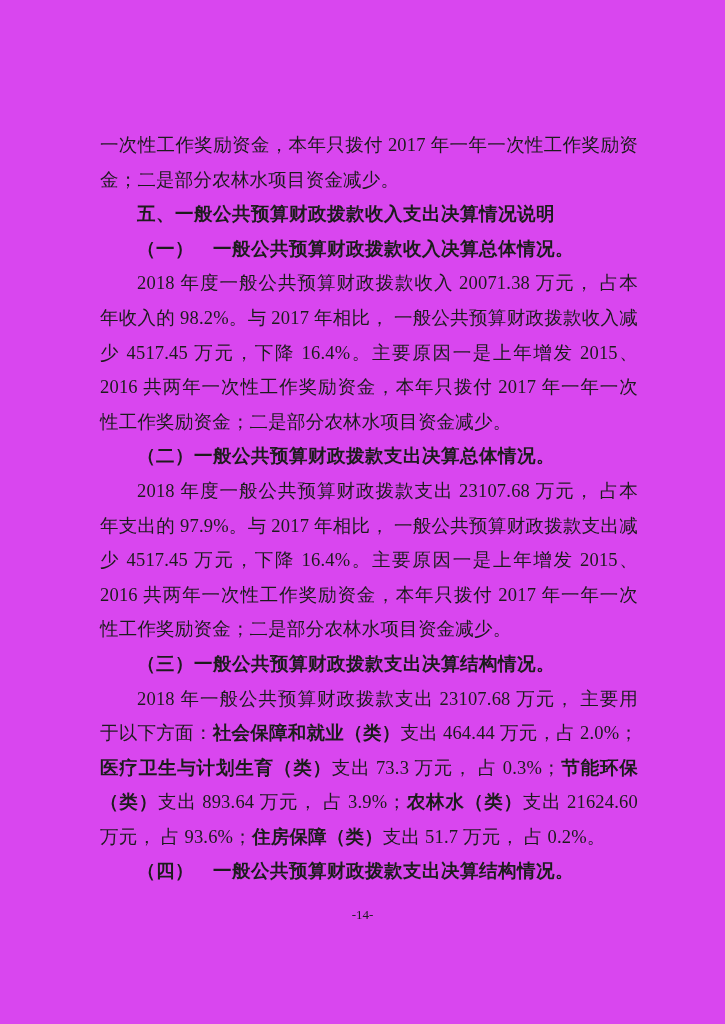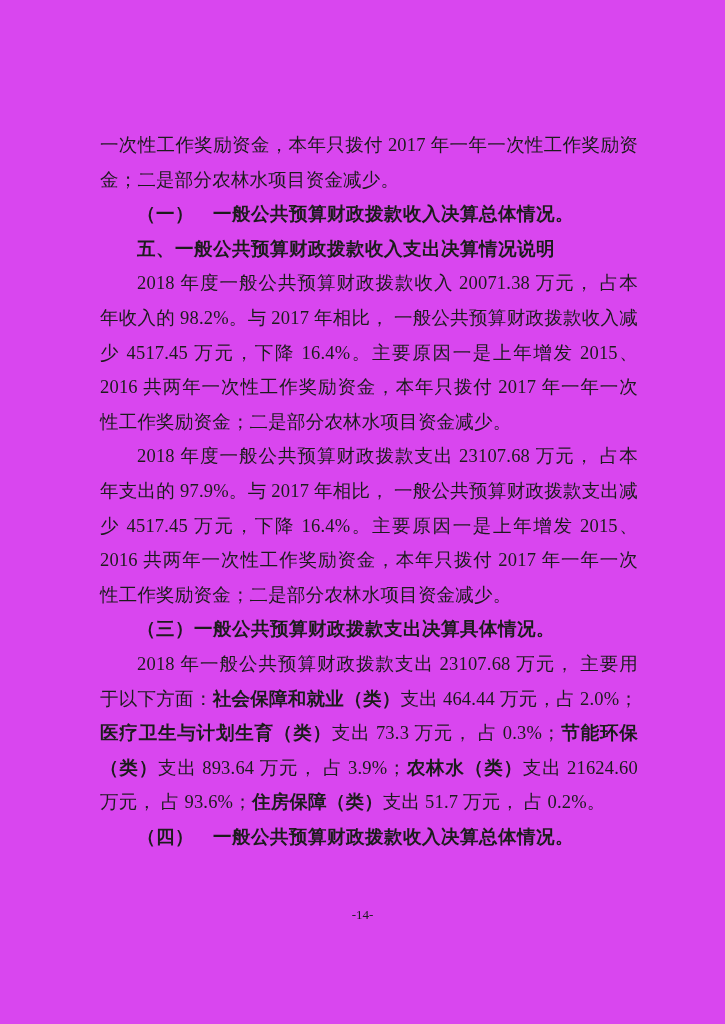--- a/index.html
+++ b/index.html
@@ -49,22 +49,23 @@
     line-height: 28px;
     color: #1c1c1c;
   }
 </style>
 </head>
 <body>
 
 <div class="page">
   <div class="doc">
       <div class="block body"><span class="seg">一次性工作奖励资金，本年只拨付 2017 年一年一次性工作奖励资金；二是部分农林水项目资金减少。</span></div>
+      <div class="block heading1 indent"><span class="seg bold">五、一般公共预算财政拨款收入支出决算情况说明</span></div>
       <div class="block heading2 indent"><span class="seg bold">（一）　一般公共预算财政拨款收入决算总体情况。</span></div>
-      <div class="block heading1 indent"><span class="seg bold">五、一般公共预算财政拨款收入支出决算情况说明</span></div>
       <div class="block body indent"><span class="seg">2018 年度一般公共预算财政拨款收入 20071.38 万元， 占本年收入的 98.2%。与 2017 年相比， 一般公共预算财政拨款收入减少 4517.45 万元，下降 16.4%。主要原因一是上年增发 2015、2016 共两年一次性工作奖励资金，本年只拨付 2017 年一年一次性工作奖励资金；二是部分农林水项目资金减少。</span></div>
+      <div class="block heading2 indent"><span class="seg bold">（二）一般公共预算财政拨款支出决算总体情况。</span></div>
       <div class="block body indent"><span class="seg">2018 年度一般公共预算财政拨款支出 23107.68 万元， 占本年支出的 97.9%。与 2017 年相比， 一般公共预算财政拨款支出减少 4517.45 万元，下降 16.4%。主要原因一是上年增发 2015、2016 共两年一次性工作奖励资金，本年只拨付 2017 年一年一次性工作奖励资金；二是部分农林水项目资金减少。</span></div>
-      <div class="block heading2 indent"><span class="seg bold">（三）一般公共预算财政拨款支出决算具体情况。</span></div>
+      <div class="block heading2 indent"><span class="seg bold">（三）一般公共预算财政拨款支出决算结构情况。</span></div>
       <div class="block body indent"><span class="seg">2018 年一般公共预算财政拨款支出 23107.68 万元， 主要用于以下方面：</span><span class="seg bold">社会保障和就业（类）</span><span class="seg">支出 464.44 万元，占 2.0%；</span><span class="seg bold">医疗卫生与计划生育（类）</span><span class="seg">支出 73.3 万元， 占 0.3%；</span><span class="seg bold">节能环保（类）</span><span class="seg">支出 893.64 万元， 占 3.9%；</span><span class="seg bold">农林水（类）</span><span class="seg">支出 21624.60 万元， 占 93.6%；</span><span class="seg bold">住房保障（类）</span><span class="seg">支出 51.7 万元， 占 0.2%。</span></div>
-      <div class="block heading2 indent"><span class="seg bold">（四）　一般公共预算财政拨款收入决算总体情况。</span></div>
+      <div class="block heading2 indent"><span class="seg bold">（四）　一般公共预算财政拨款支出决算结构情况。</span></div>
     </div>
   <div class="page-number">-14-</div>
 </div>
 
 </body></html>

